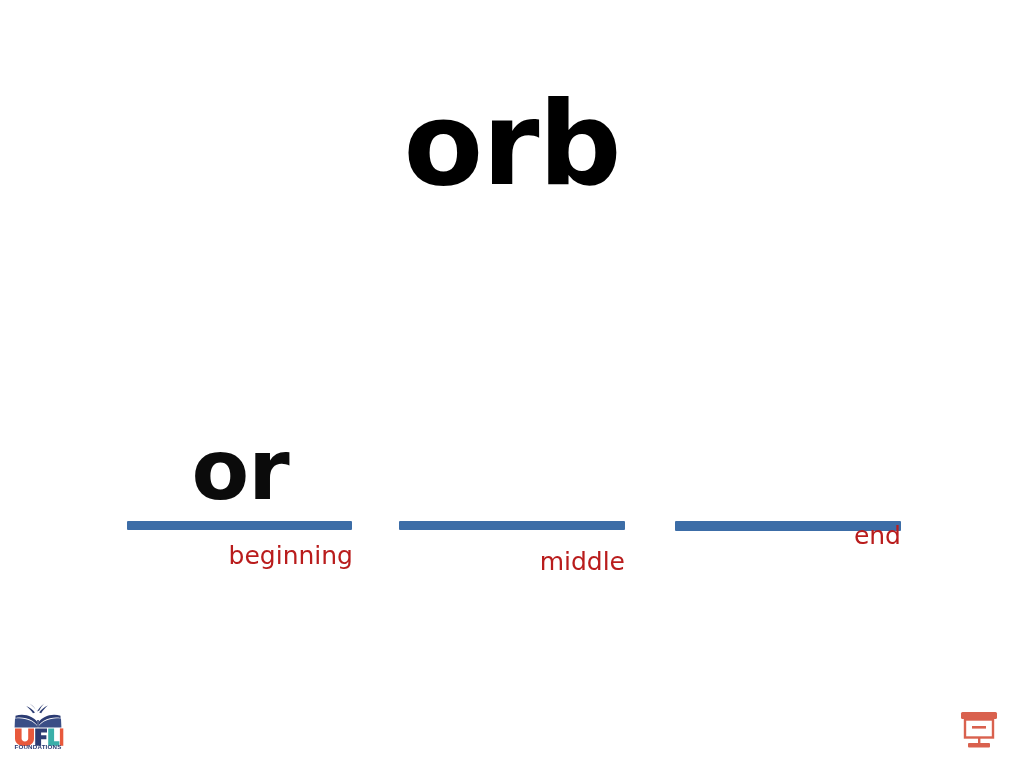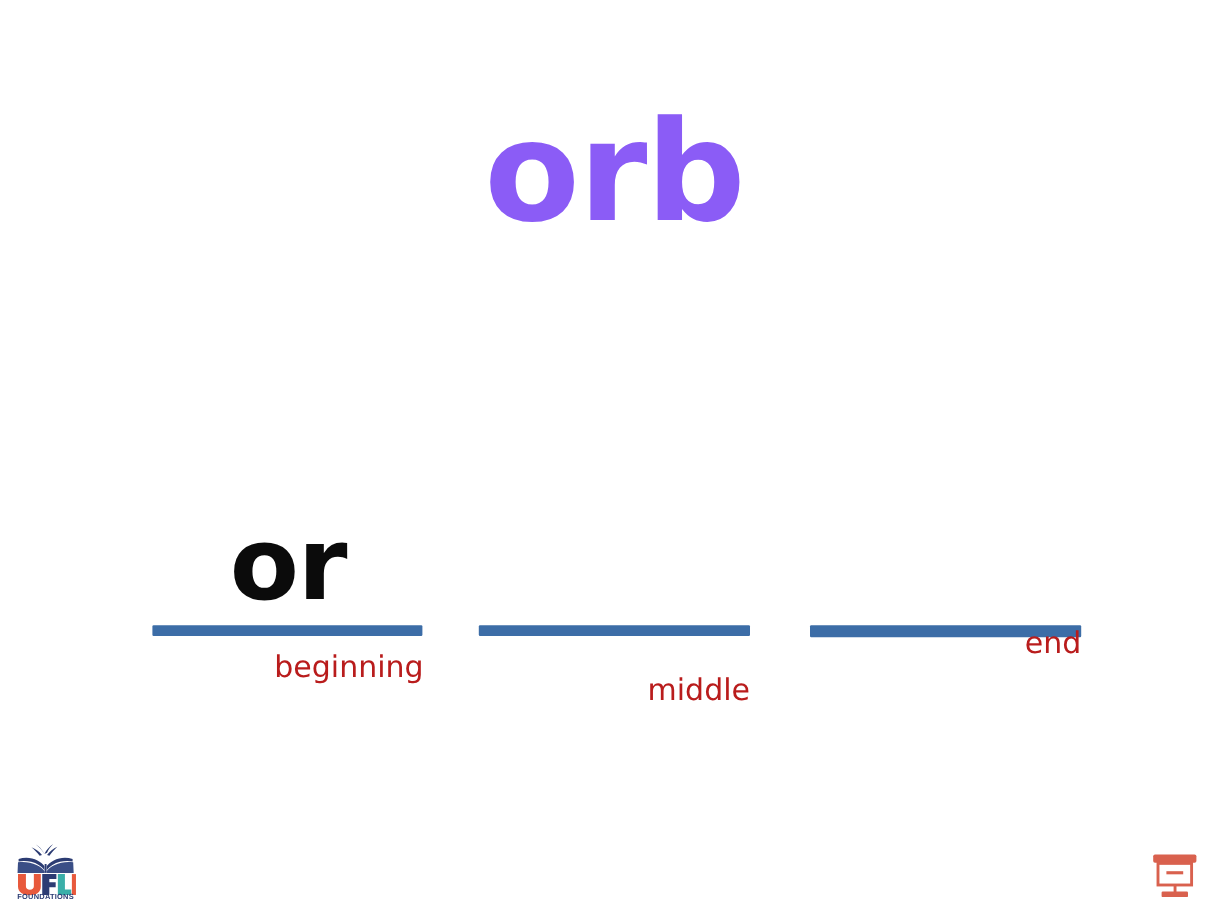--- a/index.html
+++ b/index.html
@@ -27,21 +27,21 @@
     position: absolute;
     left: 0;
     right: 0;
     top: 86px;
     text-align: center;
     font-family: "DejaVu Sans", "Liberation Sans", sans-serif;
     font-weight: 700;
     font-size: 116px;
     line-height: 1;
     letter-spacing: -1px;
-    color: #8b5cf6;
+    color: #000000;
     user-select: none;
   }
 
   
   .slots {
     position: absolute;
     left: 0;
     top: 0;
     width: 1024px;
     height: 768px;
@@ -92,21 +92,21 @@
     text-align: right;
     font-family: "DejaVu Sans", "Liberation Sans", sans-serif;
     font-weight: 400;
     font-size: 25px;
     line-height: 1;
     color: #b91c1c;
     white-space: nowrap;
     user-select: none;
   }
   .slot-beginning .slot-label { top: 543px; }
-  .slot-middle    .slot-label { top: 562px; }
+  .slot-middle    .slot-label { top: 549px; }
   .slot-end       .slot-label { top: 523px; }
 
   
   .slot-beginning .slot-answer {
     bottom: auto;
     top: 428px;
   }
   .slot-middle .slot-answer,
   .slot-end .slot-answer {
     bottom: auto;

